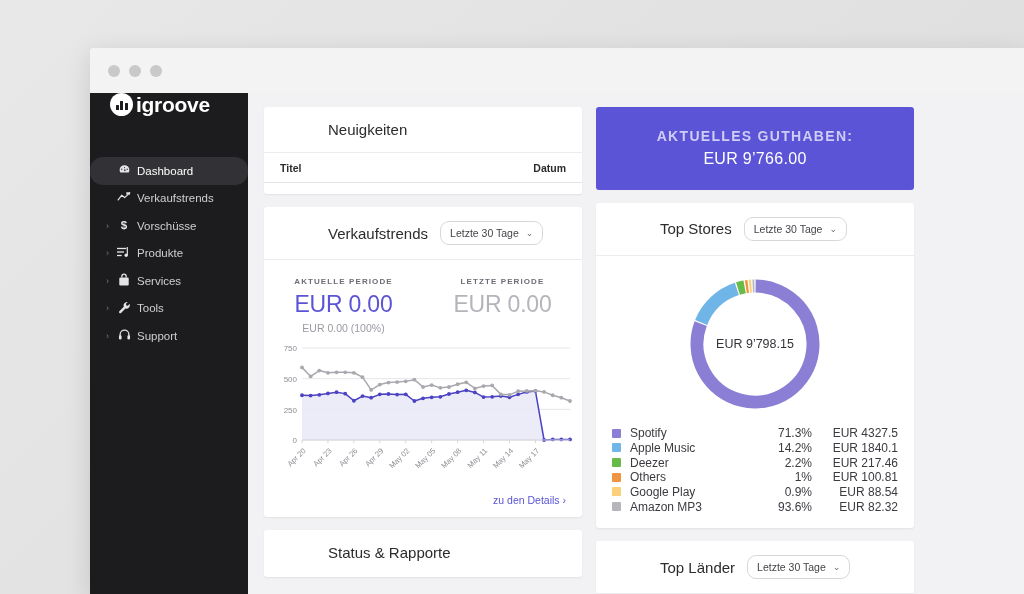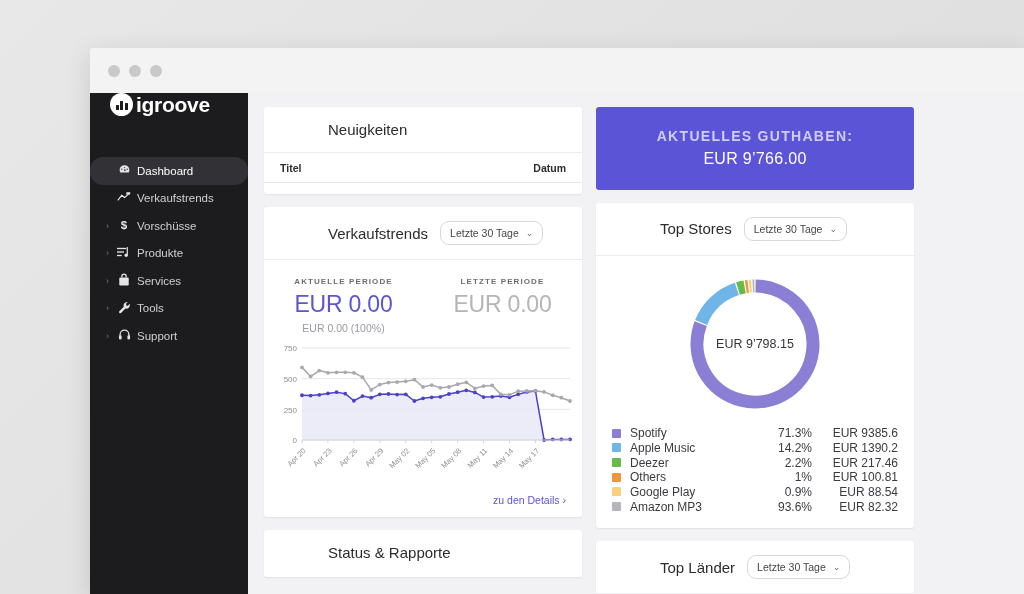--- a/index.html
+++ b/index.html
@@ -422,27 +422,27 @@
                 <path d="M69.68966968063025,14.046032285827046 A58,58 0 0 1 71.39263652125777,14.0031801768003" fill="none" stroke="#b5b5bb" stroke-width="13"></path>
                 <text x="72" y="76" text-anchor="middle" font-size="12.5" fill="#33333a" font-family="Liberation Sans, sans-serif">EUR 9’798.15</text>
               </svg>
           </div>
 
           <div class="legend" id="donut-legend">
               <div class="legend-row">
                 <span class="sw" style="background:#8a7fd4"></span>
                 <span class="lg-name">Spotify</span>
                 <span class="lg-pct">71.3%</span>
-                <span class="lg-amt">EUR 9385.6</span>
+                <span class="lg-amt">EUR 4327.5</span>
               </div>
               <div class="legend-row">
                 <span class="sw" style="background:#6fb5e8"></span>
                 <span class="lg-name">Apple Music</span>
                 <span class="lg-pct">14.2%</span>
-                <span class="lg-amt">EUR 1390.2</span>
+                <span class="lg-amt">EUR 1840.1</span>
               </div>
               <div class="legend-row">
                 <span class="sw" style="background:#68bb48"></span>
                 <span class="lg-name">Deezer</span>
                 <span class="lg-pct">2.2%</span>
                 <span class="lg-amt">EUR 217.46</span>
               </div>
               <div class="legend-row">
                 <span class="sw" style="background:#f0953f"></span>
                 <span class="lg-name">Others</span>

